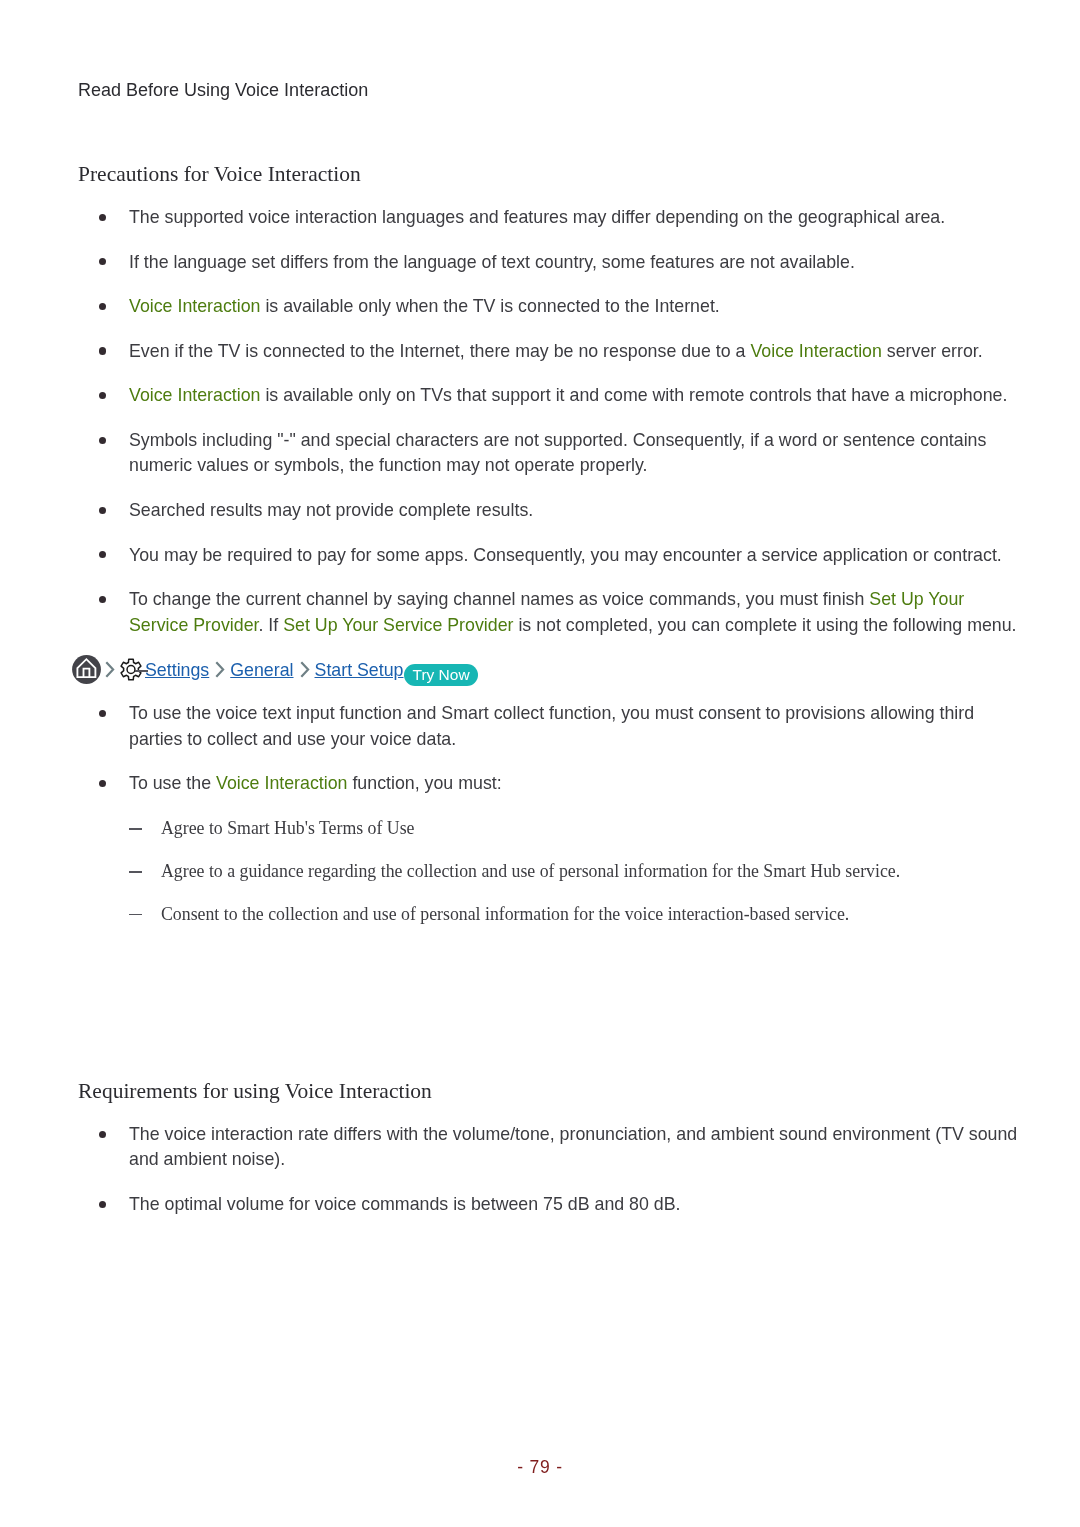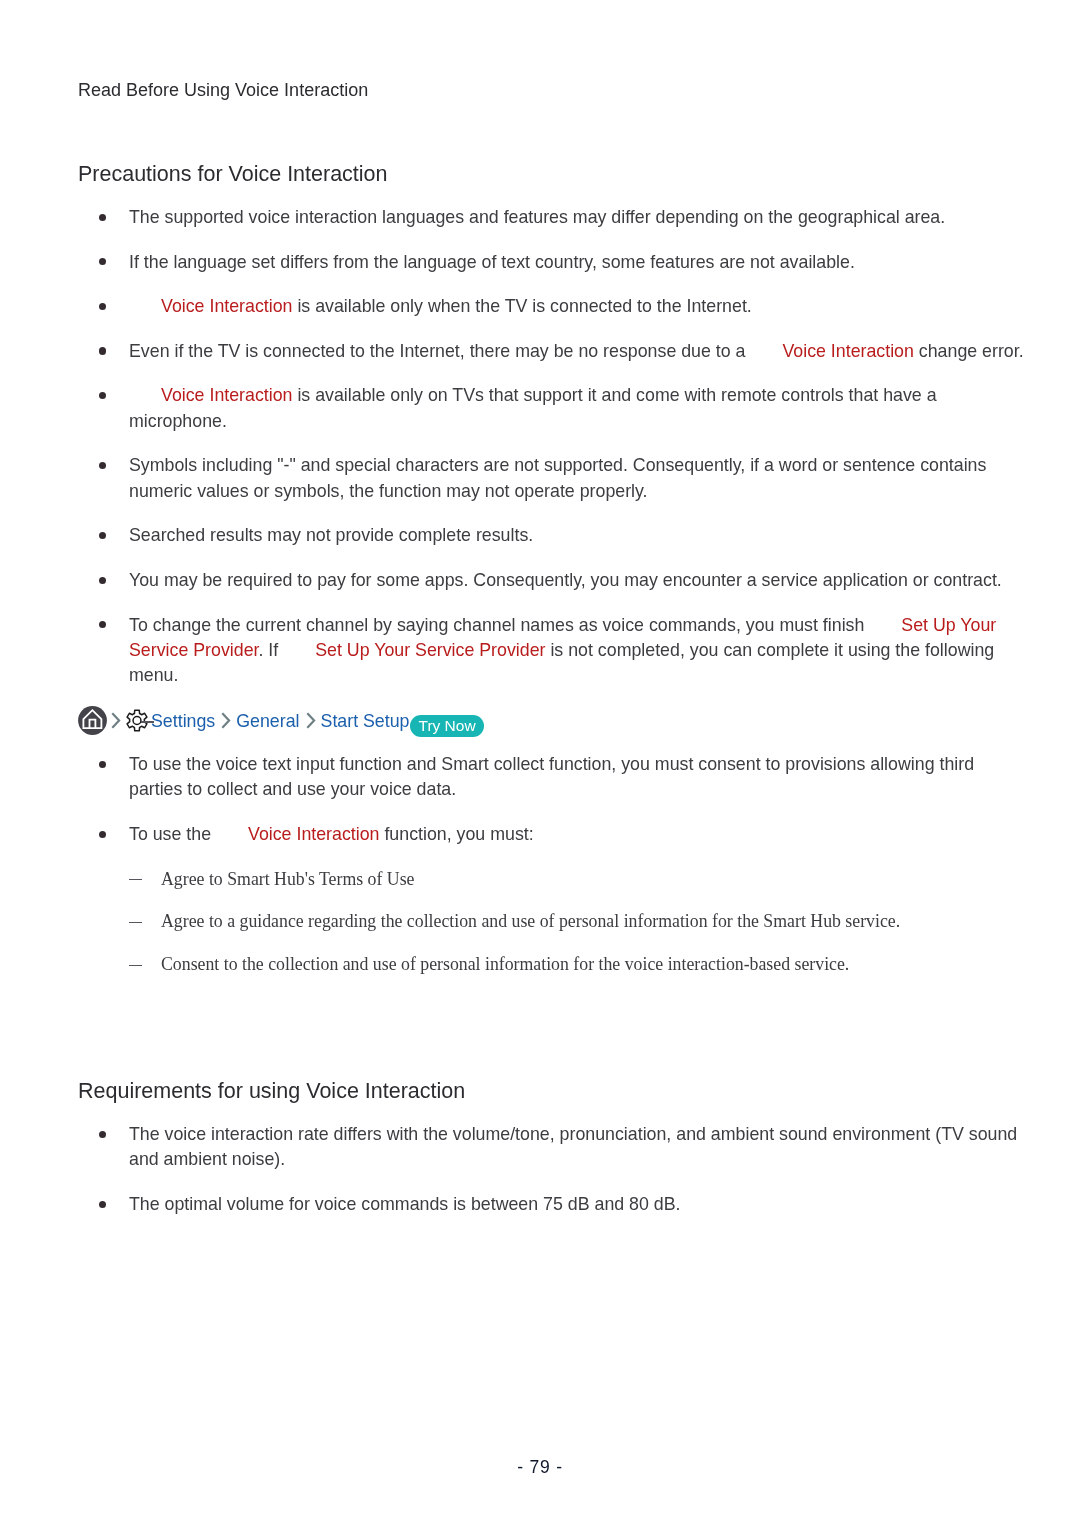--- a/index.html
+++ b/index.html
@@ -6,44 +6,44 @@
   html,body{margin:0;padding:0;background:#ffffff;}
   body{width:1080px;height:1527px;
        font-family:"Liberation Sans",sans-serif;
        -webkit-font-smoothing:antialiased;}
   .page{position:relative;width:1080px;height:1527px;overflow:hidden;background:#fff;}
 
   .page-title{position:absolute;left:78px;top:75px;font-size:18px;line-height:30px;
        color:#2b2b30;font-weight:400;white-space:nowrap;}
 
   .section-head{position:absolute;left:78px;font-size:21.5px;line-height:24px;
-       color:#2b2b30;font-weight:400;white-space:nowrap;}
+       color:#2b2b30;font-weight:400;white-space:nowrap;font-family:Liberation Serif, serif;}
 
   .blk{position:absolute;left:0;width:1080px;}
   .bi{position:relative;font-size:17.8px;line-height:25.4px;color:#3c3c41;
       margin:0 0 19.2px 0;padding:0 56px 0 129px;text-align:left;}
   .bi .dot{position:absolute;left:98.7px;top:8.7px;width:7.2px;height:7.2px;border-radius:50%;
       background:#332b30;}
   .dash{position:absolute;width:13px;height:1.7px;background:#55555c;}
-  .lnk{color:#b91c1c;margin-left:32px;}
+  .lnk{color:#4d7c0f;}
 
   .sub{padding-left:161px;margin-bottom:17.5px;font-family:Liberation Serif, serif;}
   .sub .dash{left:129px;top:12.2px;}
 
   .mpath{position:relative;font-size:17.8px;line-height:25.4px;color:#1b5fad;white-space:nowrap;
-      padding-left:66px;margin:-2px 0 16px 12px;height:30px;}
+      padding-left:66px;margin:-2px 0 16px 6px;height:30px;text-decoration:underline;}
   .mpath .dash{left:129px;top:15px;}
   .chev{display:inline-block;width:9px;height:14px;margin:0 6px 0 6px;vertical-align:-2px;}
   .home-ic{display:inline-block;vertical-align:-8px;width:27px;height:27px;}
   .gear-ic{display:inline-block;vertical-align:-5px;width:22px;height:22px;margin-right:3px;}
   .trynow{display:inline-block;vertical-align:-4px;background:#17b6b4;color:#ffffff;
       border-radius:12px;padding:1px 8px 2px 8px;font-size:15.5px;line-height:19px;margin-left:1px;}
 
   .pageno{position:absolute;left:0;top:1457px;width:1080px;text-align:center;
-      font-size:17.5px;color:#0f172a;letter-spacing:0.8px;}
+      font-size:17.5px;color:#7f1d1d;letter-spacing:0.8px;}
 </style>
 </head>
 <body>
 
 <div class="page">
 
   <div class="page-title">Read Before Using Voice Interaction</div>
 
   <div class="section-head" style="top:162px">Precautions for Voice Interaction</div>
 
@@ -59,21 +59,21 @@
       <span>If the language set differs from the language of text country, some features are not available.</span>
     </div>
 
     <div class="bi">
       <span class="dot"></span>
       <span class="lnk">Voice Interaction</span><span> is available only when the TV is connected to the Internet.</span>
     </div>
 
     <div class="bi">
       <span class="dot"></span>
-      <span>Even if the TV is connected to the Internet, there may be no response due to a </span><span class="lnk">Voice Interaction</span><span> change error.</span>
+      <span>Even if the TV is connected to the Internet, there may be no response due to a </span><span class="lnk">Voice Interaction</span><span> server error.</span>
     </div>
 
 
     <div class="bi">
       <span class="dot"></span>
       <span class="lnk">Voice Interaction</span><span> is available only on TVs that support it and come with remote controls that have a microphone.</span>
     </div>
 
     <div class="bi">
       <span class="dot"></span>

